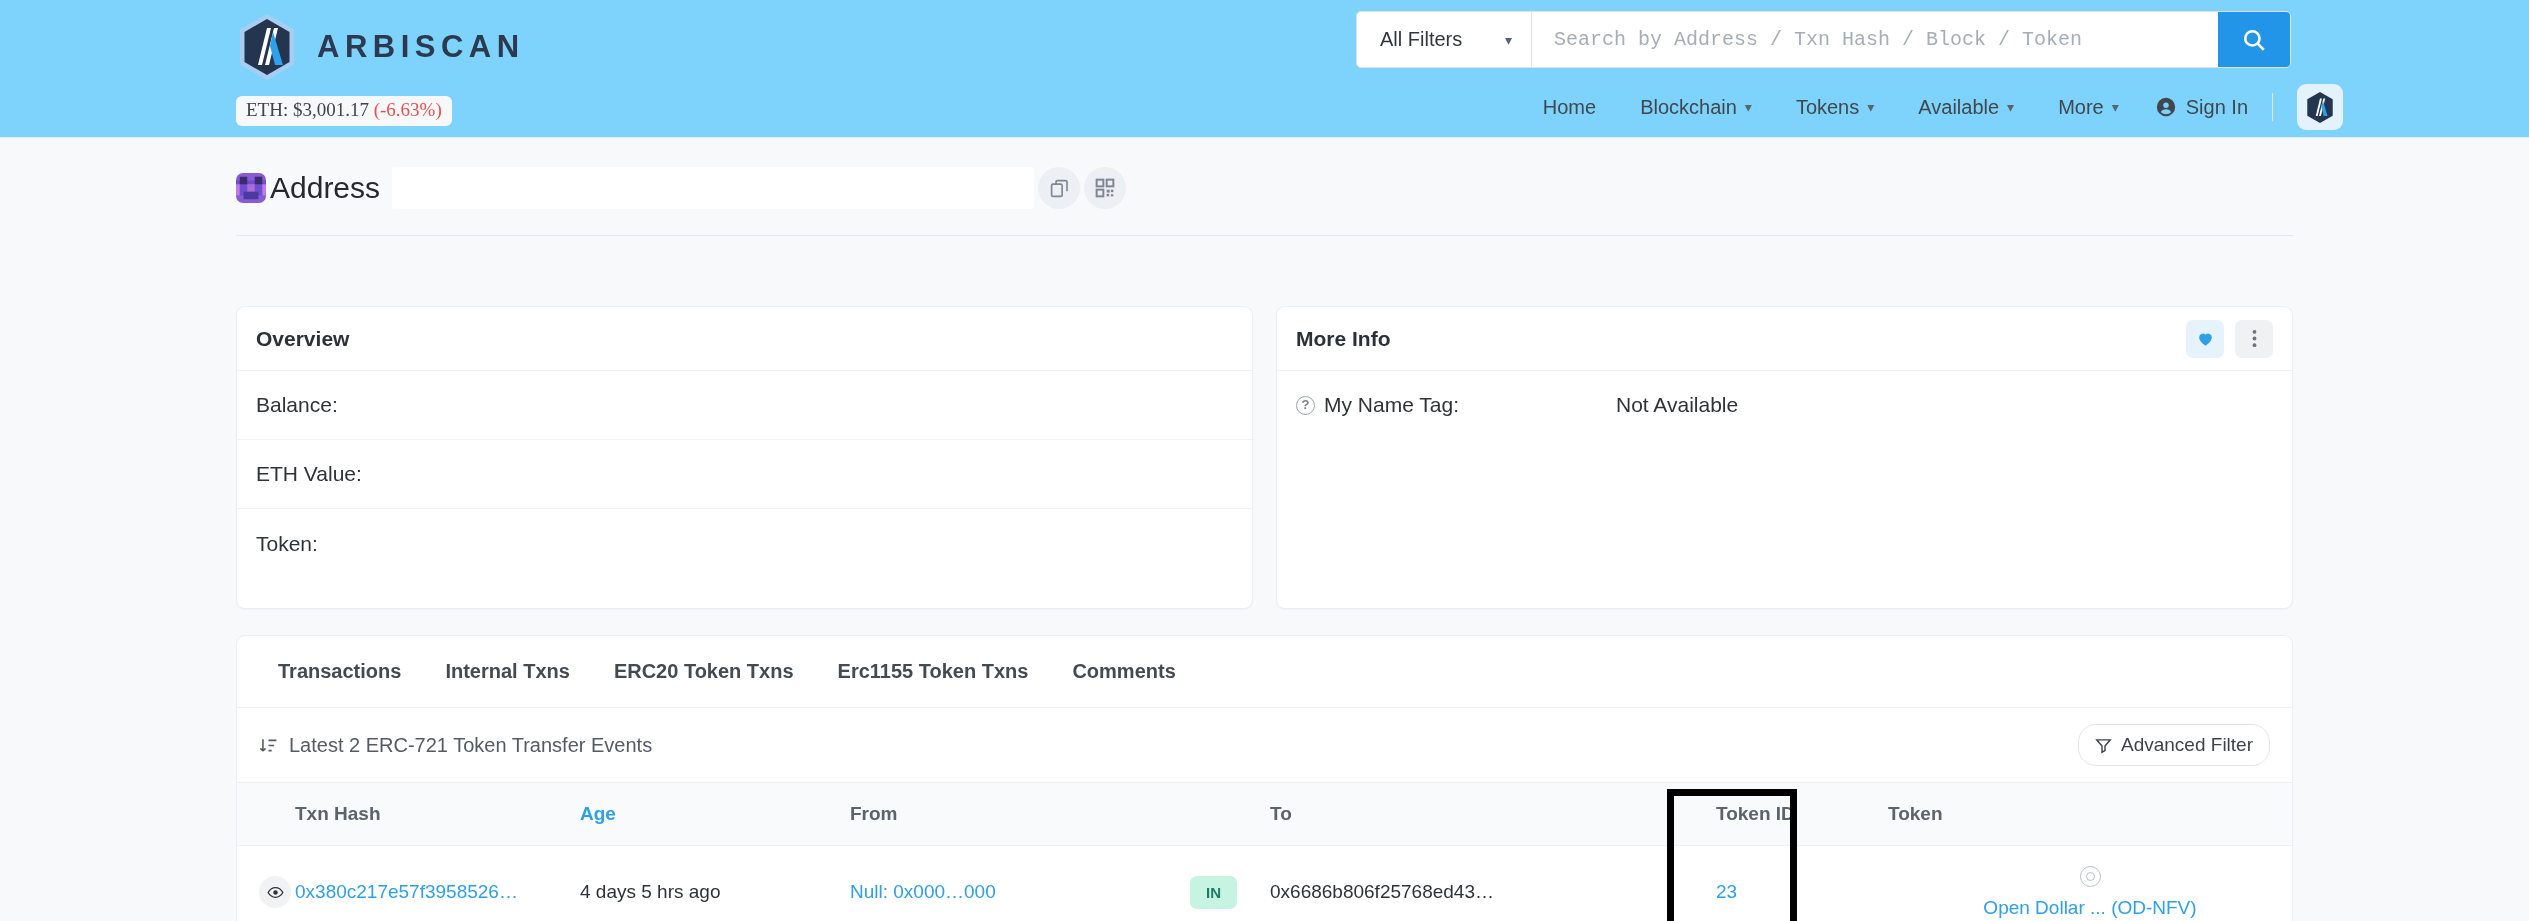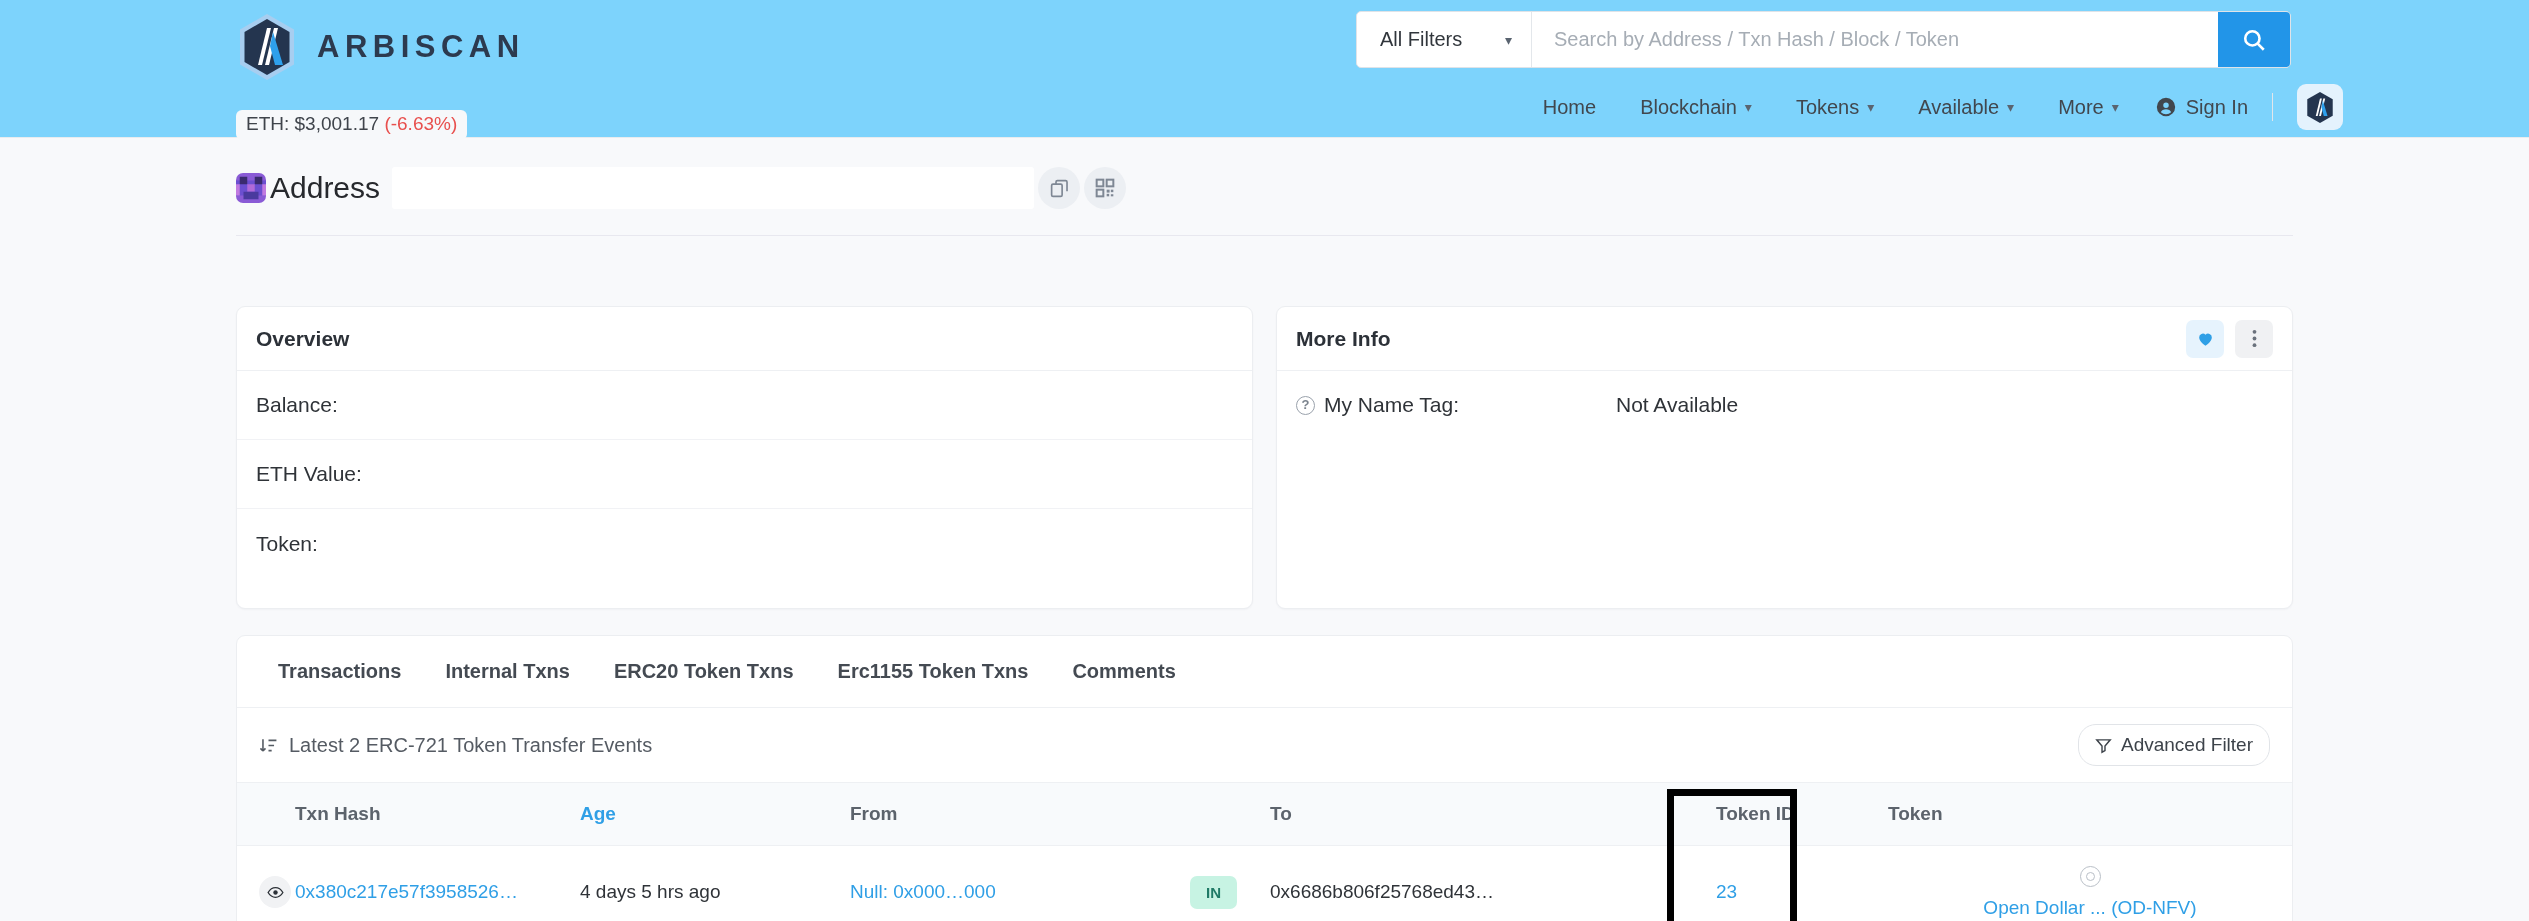--- a/index.html
+++ b/index.html
@@ -21,24 +21,24 @@
   .brand {
     position: absolute; left: 236px; top: 12px;
     display: flex; align-items: center; gap: 19px;
   }
   .brand-logo { width: 62px; height: 70px; display: block; }
   .brand-text {
     font-size: 31px; letter-spacing: 5.5px;
     font-weight: 600; color: #2c3a4f;
   }
   .eth-ticker {
-    position: absolute; left: 236px; top: 110px;
+    position: absolute; left: 236px; top: 96px;
     background: #f6f8fa; border-radius: 6px;
     padding: 3px 10px 5px 10px;
-    font-size: 19px; color: #3f444b; white-space: nowrap;
+    font-size: 19px; color: #3f444b; white-space: nowrap; font-family: Liberation Serif, serif;
   }
   .eth-ticker .delta { color: #e8504e; }
 
   .searchwrap {
     position: absolute; left: 1356px; top: 11px;
     width: 935px; height: 57px;
     border: 1px solid #dfe3e8; border-radius: 5px;
     background: #fff; display: flex; overflow: hidden;
   }
   .filters-btn {
@@ -46,21 +46,21 @@
     justify-content: space-between;
     padding: 0 19px 0 23px;
     font-size: 20px; color: #31363c;
     border-right: 1px solid #e3e7eb; cursor: pointer;
   }
   .caret { font-size: 14px; color: #5a6470; }
   .search-input {
     flex: 1; border: 0; outline: 0;
     font-size: 20px; color: #2b2f33;
     padding: 0 22px;
-    font-family: Liberation Sans, sans-serif;
+    font-family: Liberation Mono, monospace;
   }
   .search-input::placeholder { color: #a6adb5; }
   .search-btn {
     width: 72px; background: #2295e8;
     display: flex; align-items: center; justify-content: center;
     cursor: pointer;
   }
 
   .mainnav {
     position: absolute; right: 186px; top: 84px;

